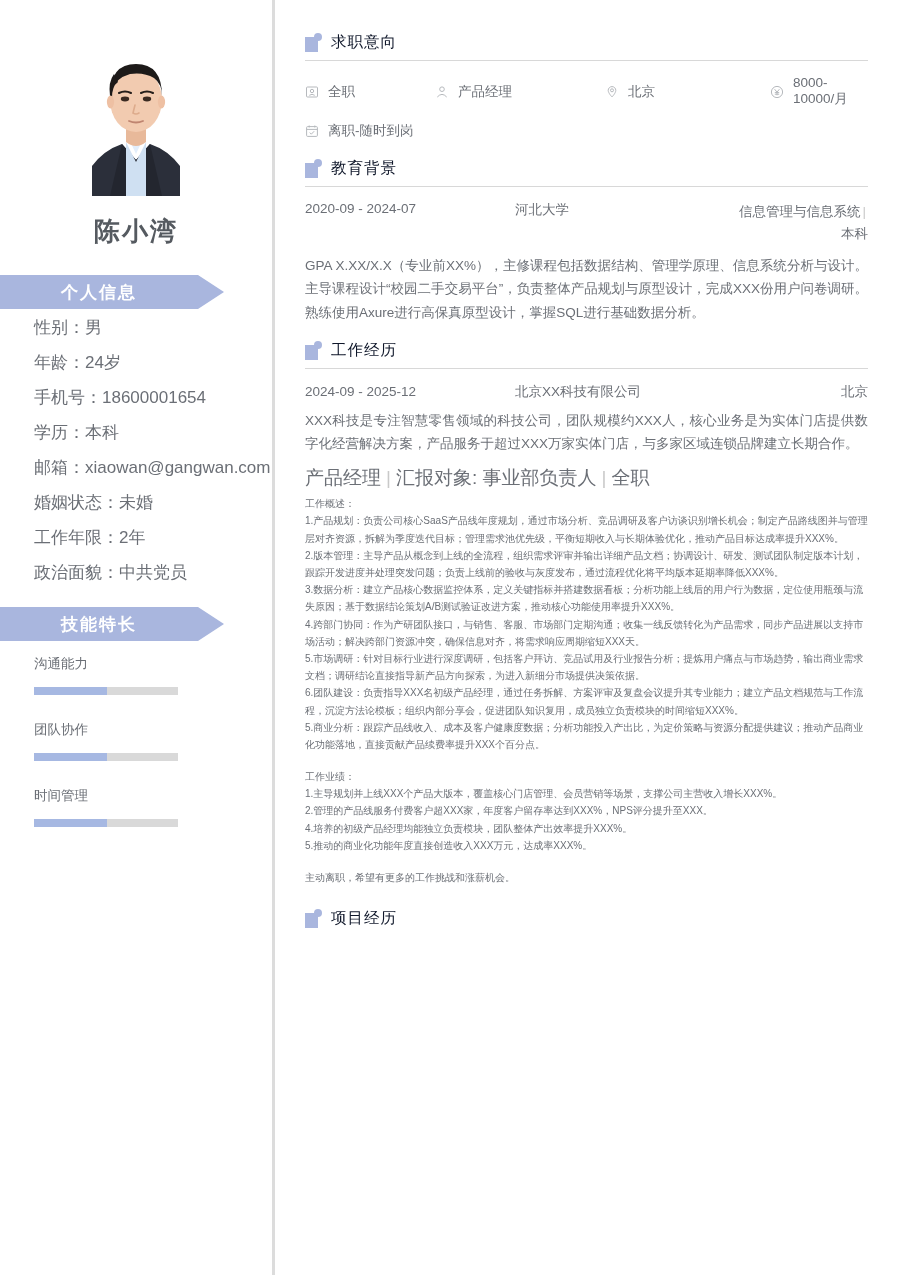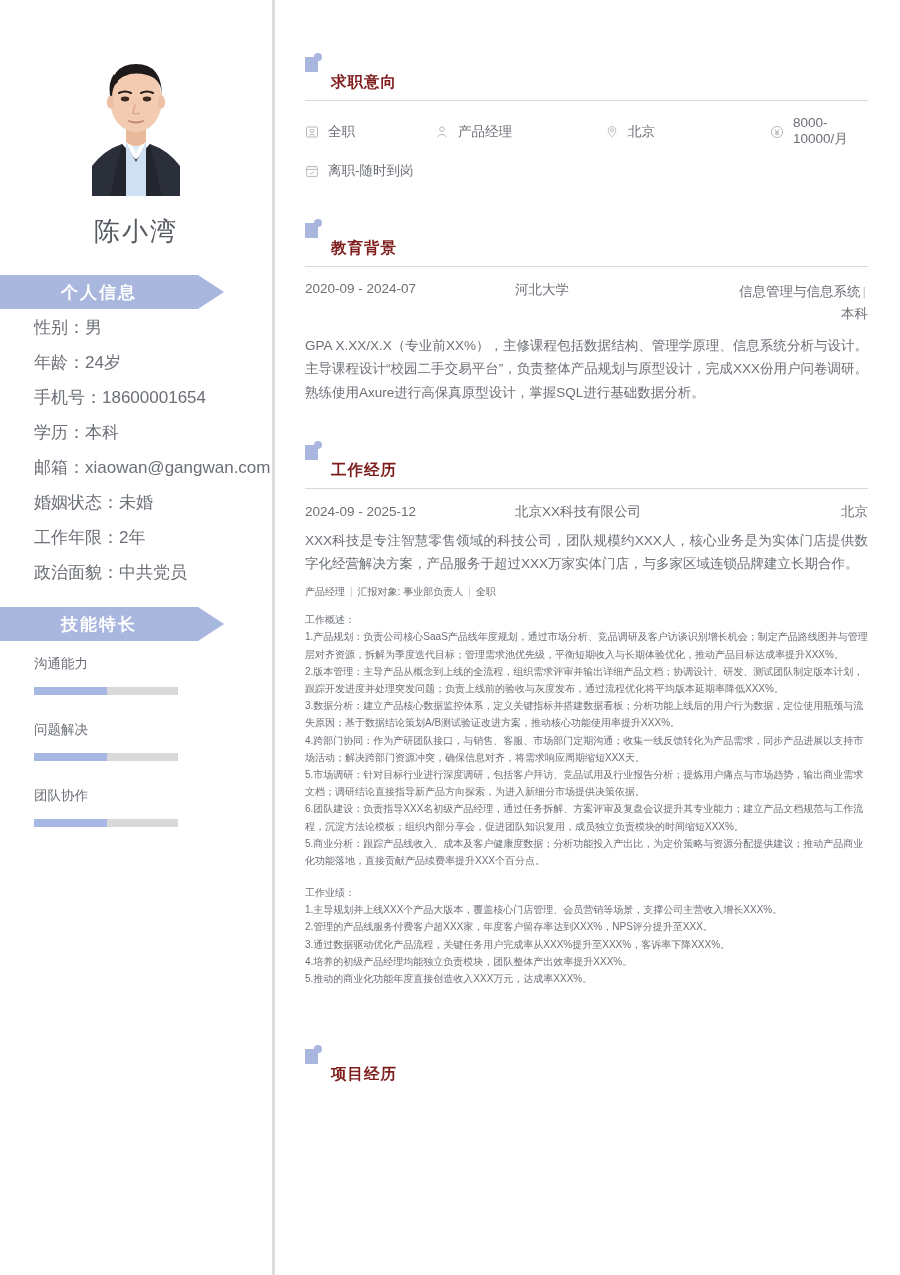--- a/index.html
+++ b/index.html
@@ -24,21 +24,21 @@
     width: 125px; height: 158px;
     overflow: hidden;
     position: relative;
     background: #ffffff;
   }
   .photo svg { display:block; width:125px; height:158px; }
 
   .person-name {
     text-align: center;
     font-size: 26px;
-    font-weight: 400;
+    font-weight: 700;
     color: #555a60;
     margin-top: 18px;
     letter-spacing: 2px;
   }
 
   .banner {
     position: relative;
     height: 22px;
     margin-top: 26px;
     margin-bottom: 6px;
@@ -76,21 +76,21 @@
   .skill-fill { height: 8px; background:#a6b8e2; }
 
   
   .main { flex: 1 1 auto; padding: 32px 32px 0 30px; position: relative; }
 
   .sec { margin-bottom: 2px; }
   .sec-head { display:flex; align-items:center; gap:9px; padding-bottom: 7px; }
   .sec-icon { position: relative; width: 17px; height: 19px; flex:0 0 17px; }
   .sec-icon .sq { position:absolute; left:0; bottom:0; width:13px; height:15px; background:#a9b6de; }
   .sec-icon .ci { position:absolute; right:0; top:0; width:8px; height:8px; border-radius:50%; background:#a9b6de; }
-  .sec-title { font-size:15.5px; font-weight:700; color:#7f1d1d; letter-spacing:1px;margin-top:40px; }
+  .sec-title { font-size:15.5px; font-weight:400; color:#0f172a; letter-spacing:1px; }
   .sec-rule { border-bottom:1px solid #d8d8d8; margin-bottom: 14px; }
 
   .entry-head {
     display:flex; align-items:flex-start;
     font-size:13.5px; color:#6b6f76;
     margin-bottom: 10px;
   }
   .eh-date { width: 210px; flex:0 0 210px; }
   .eh-mid { flex: 1 1 auto; }
   .eh-right { text-align:right; width: 170px; flex:0 0 170px; line-height:1.6; }
@@ -98,21 +98,21 @@
 
   .work-head { display:flex; align-items:baseline; font-size:13.5px; color:#6b6f76; margin-bottom:8px; }
   .wh-date { width: 210px; flex:0 0 210px; }
   .wh-company { flex:1 1 auto; }
   .wh-city { flex:0 0 60px; text-align:right; }
 
   .para {
     font-size:13.5px; color:#6b6f76; line-height:1.72;
     margin-bottom: 10px; text-align: justify;
   }
-  .meta-line { font-size:10px; color:#6b6f76; margin-bottom:12px; }
+  .meta-line { font-size:19px; color:#6b6f76; margin-bottom:4px; }
   .meta-line .sep { color:#c9c9c9; padding:0 5px; }
 
   .block { font-size:10px; color:#6b6f76; line-height:1.72; }
   .block .ln { }
   .spacer { height: 15px; }
 
   .jobint-rows { margin-bottom: 18px; }
   .jobint-row { display:flex; font-size:13.5px; color:#6b6f76; margin-bottom: 14px; }
   .ji-item { display:flex; align-items:center; gap:9px; }
   .ji-item.c1 { width: 130px; flex:0 0 130px; }
@@ -205,27 +205,27 @@
     </div>
 
     <div class="skills">
       <div class="skill">
         <div class="skill-name">沟通能力</div>
         <div class="skill-track">
           <div class="skill-fill" style="width: 51%;"></div>
         </div>
       </div>
       <div class="skill">
-        <div class="skill-name">问题解决</div>
+        <div class="skill-name">团队协作</div>
         <div class="skill-track">
           <div class="skill-fill" style="width: 51%;"></div>
         </div>
       </div>
       <div class="skill">
-        <div class="skill-name">团队协作</div>
+        <div class="skill-name">时间管理</div>
         <div class="skill-track">
           <div class="skill-fill" style="width: 51%;"></div>
         </div>
       </div>
     </div>
   </aside>
 
   <main class="main">
 
     <section class="sec">
@@ -342,27 +342,27 @@
         <div class="ln">6.团队建设：负责指导XXX名初级产品经理，通过任务拆解、方案评审及复盘会议提升其专业能力；建立产品文档规范与工作流程，沉淀方法论模板；组织内部分享会，促进团队知识复用，成员独立负责模块的时间缩短XXX%。</div>
         <div class="ln">5.商业分析：跟踪产品线收入、成本及客户健康度数据；分析功能投入产出比，为定价策略与资源分配提供建议；推动产品商业化功能落地，直接贡献产品续费率提升XXX个百分点。</div>
       </div>
 
       <div class="spacer"></div>
 
       <div class="block">
         <div class="ln">工作业绩：</div>
         <div class="ln">1.主导规划并上线XXX个产品大版本，覆盖核心门店管理、会员营销等场景，支撑公司主营收入增长XXX%。</div>
         <div class="ln">2.管理的产品线服务付费客户超XXX家，年度客户留存率达到XXX%，NPS评分提升至XXX。</div>
-        <div class="ln">3.通过数据驱动优化产品流程，关键任务用户完成率从XXX%提升至XXX%，客诉率下降XXX%。</div>
         <div class="ln">4.培养的初级产品经理均能独立负责模块，团队整体产出效率提升XXX%。</div>
         <div class="ln">5.推动的商业化功能年度直接创造收入XXX万元，达成率XXX%。</div>
       </div>
 
       <div class="spacer"></div>
 
+      <div class="block">主动离职，希望有更多的工作挑战和涨薪机会。</div>
     </section>
 
     <section class="sec" style="margin-top:22px;">
       <div class="sec-head">
         <span class="sec-icon">
           <span class="sq"></span>
             <span class="ci"></span>
         </span>
         <span class="sec-title">项目经历</span>
       </div>

